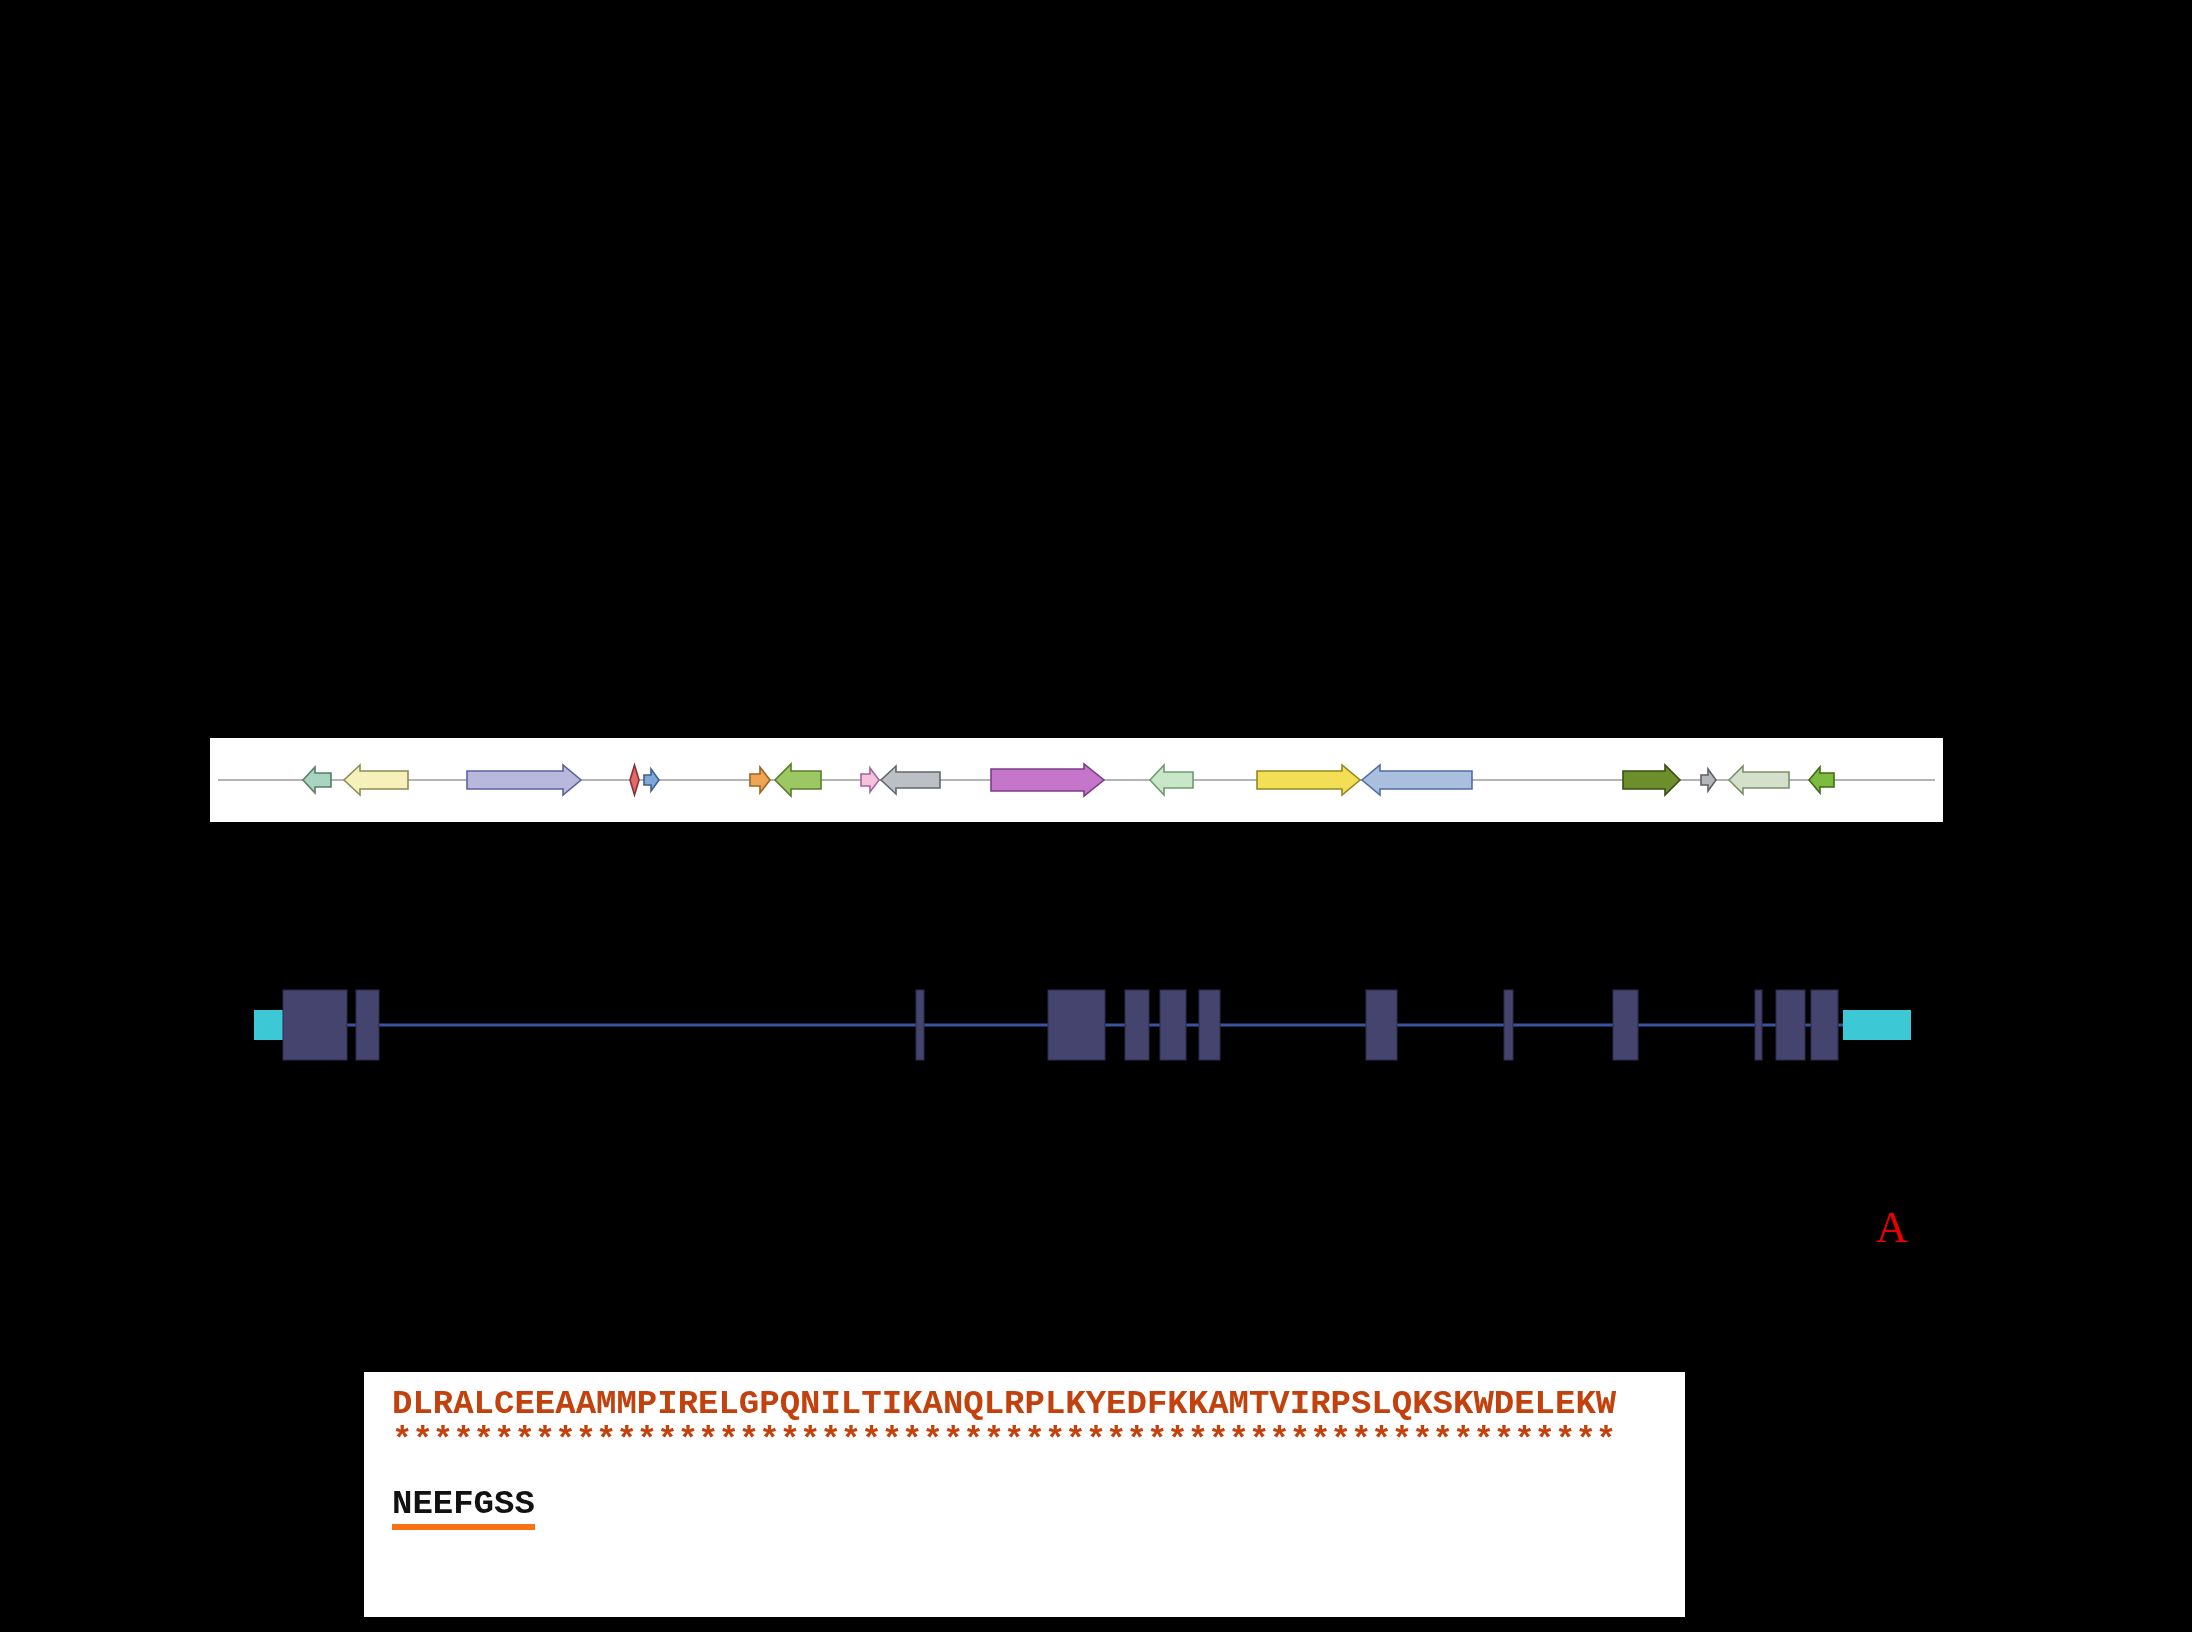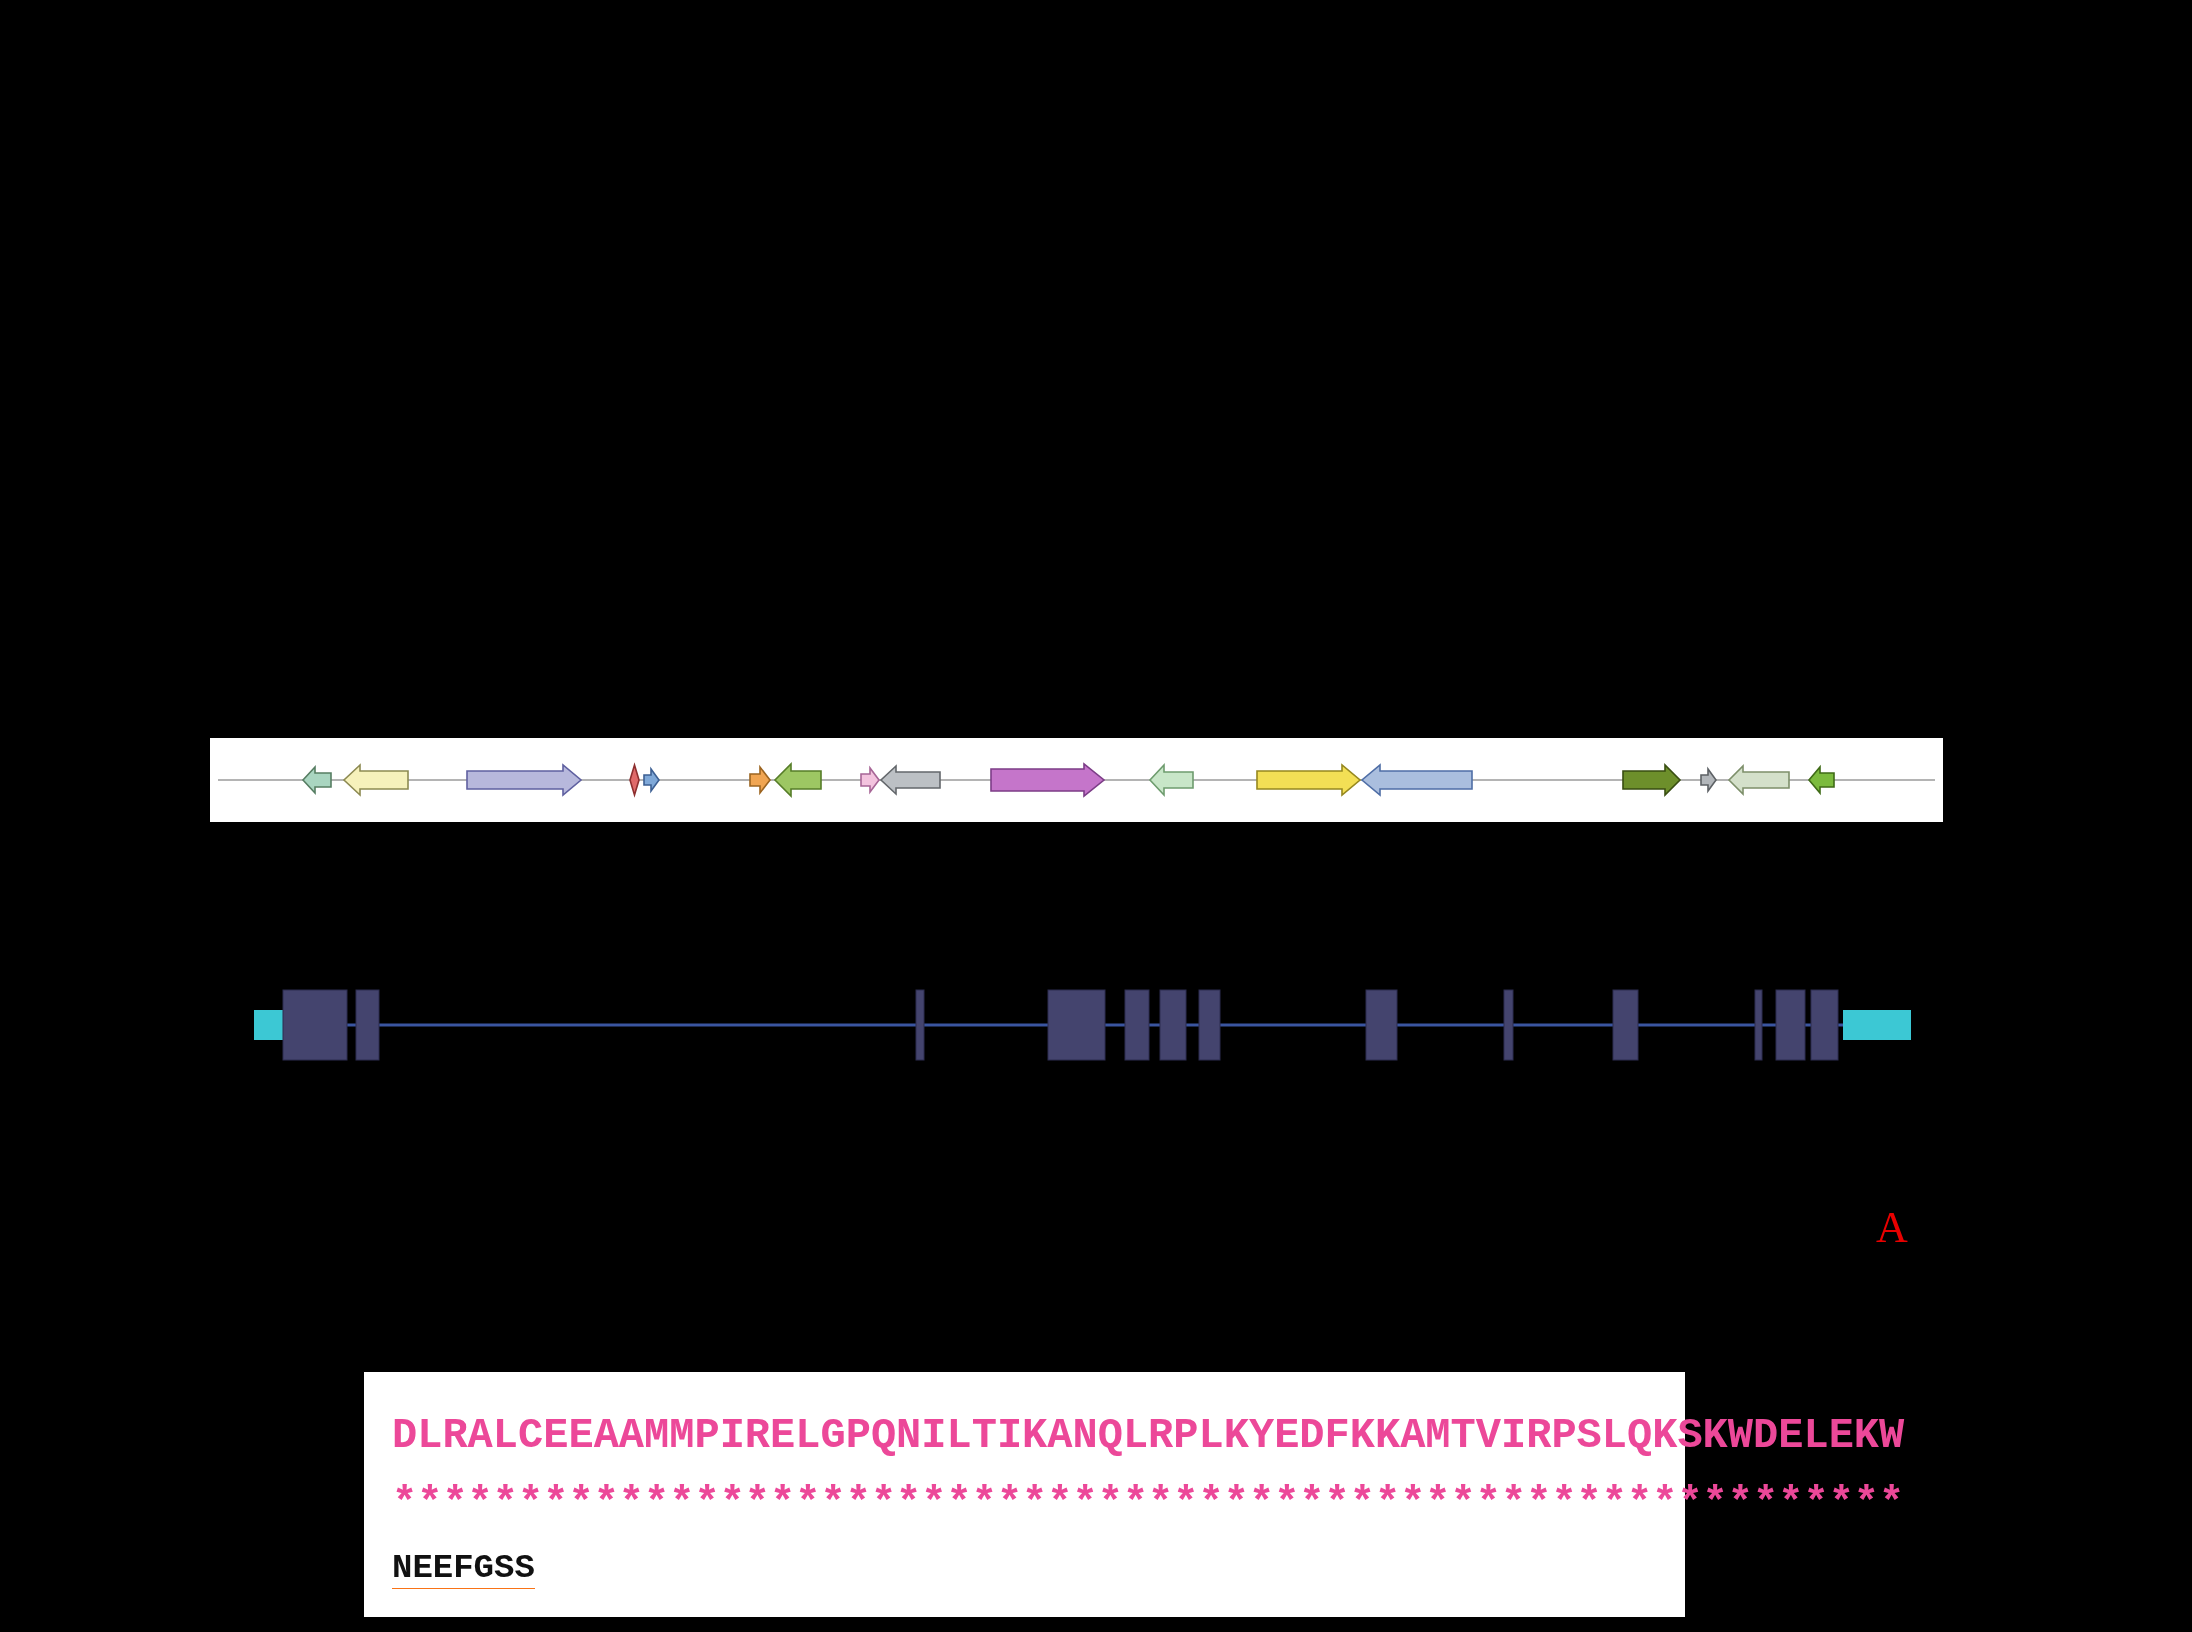--- a/index.html
+++ b/index.html
@@ -1,23 +1,23 @@
 <!DOCTYPE html>
 <html><head>
 <meta charset="utf-8">
 <style>
   html,body{margin:0;padding:0;background:#000;}
   .canvas{position:relative;width:2192px;height:1632px;background:#000;overflow:hidden;font-family:"Liberation Sans",sans-serif;}
   .genome-track{position:absolute;left:210px;top:738px;width:1733px;height:84px;background:#fff;}
   .gene-model{position:absolute;left:0;top:970px;width:2192px;height:110px;}
   .panel-label{position:absolute;left:1876px;top:1206px;color:#e80000;font-family:"Liberation Serif",serif;font-size:44px;line-height:44px;}
   .alignment-box{position:absolute;left:364px;top:1372px;width:1321px;height:245px;background:#fff;box-sizing:border-box;padding:14px 0 0 28px;}
-  .aln-line{font-family:"Liberation Mono",monospace;font-weight:bold;font-size:42px;line-height:36px;color:#ec4899;white-space:pre;margin-top:32px;}
+  .aln-line{font-family:"Liberation Mono",monospace;font-weight:bold;font-size:34px;line-height:36px;color:#c2410c;white-space:pre;}
   .aln-footer{margin-top:28px;}
-  .aln-motif{display:inline-block;font-family:"Liberation Mono",monospace;font-weight:bold;font-size:34px;line-height:36px;color:#111;border-bottom:1px solid #f97316;padding-bottom:2px;}
+  .aln-motif{display:inline-block;font-family:"Liberation Mono",monospace;font-weight:bold;font-size:34px;line-height:36px;color:#111;border-bottom:6px solid #f97316;padding-bottom:2px;}
 </style>
 </head>
 <body>
 
 <div class="canvas">
 
   <div class="genome-track">
     <svg id="track-svg" width="1733" height="84">
         <line x1="8" y1="42" x2="1725" y2="42" stroke="#b4b4b4" stroke-width="2"></line>
         <polygon points="121,35 105,35 105,29 93,42 105,55 105,49 121,49" fill="#a9d5c0" stroke="#567d62" stroke-width="1.6"></polygon>

